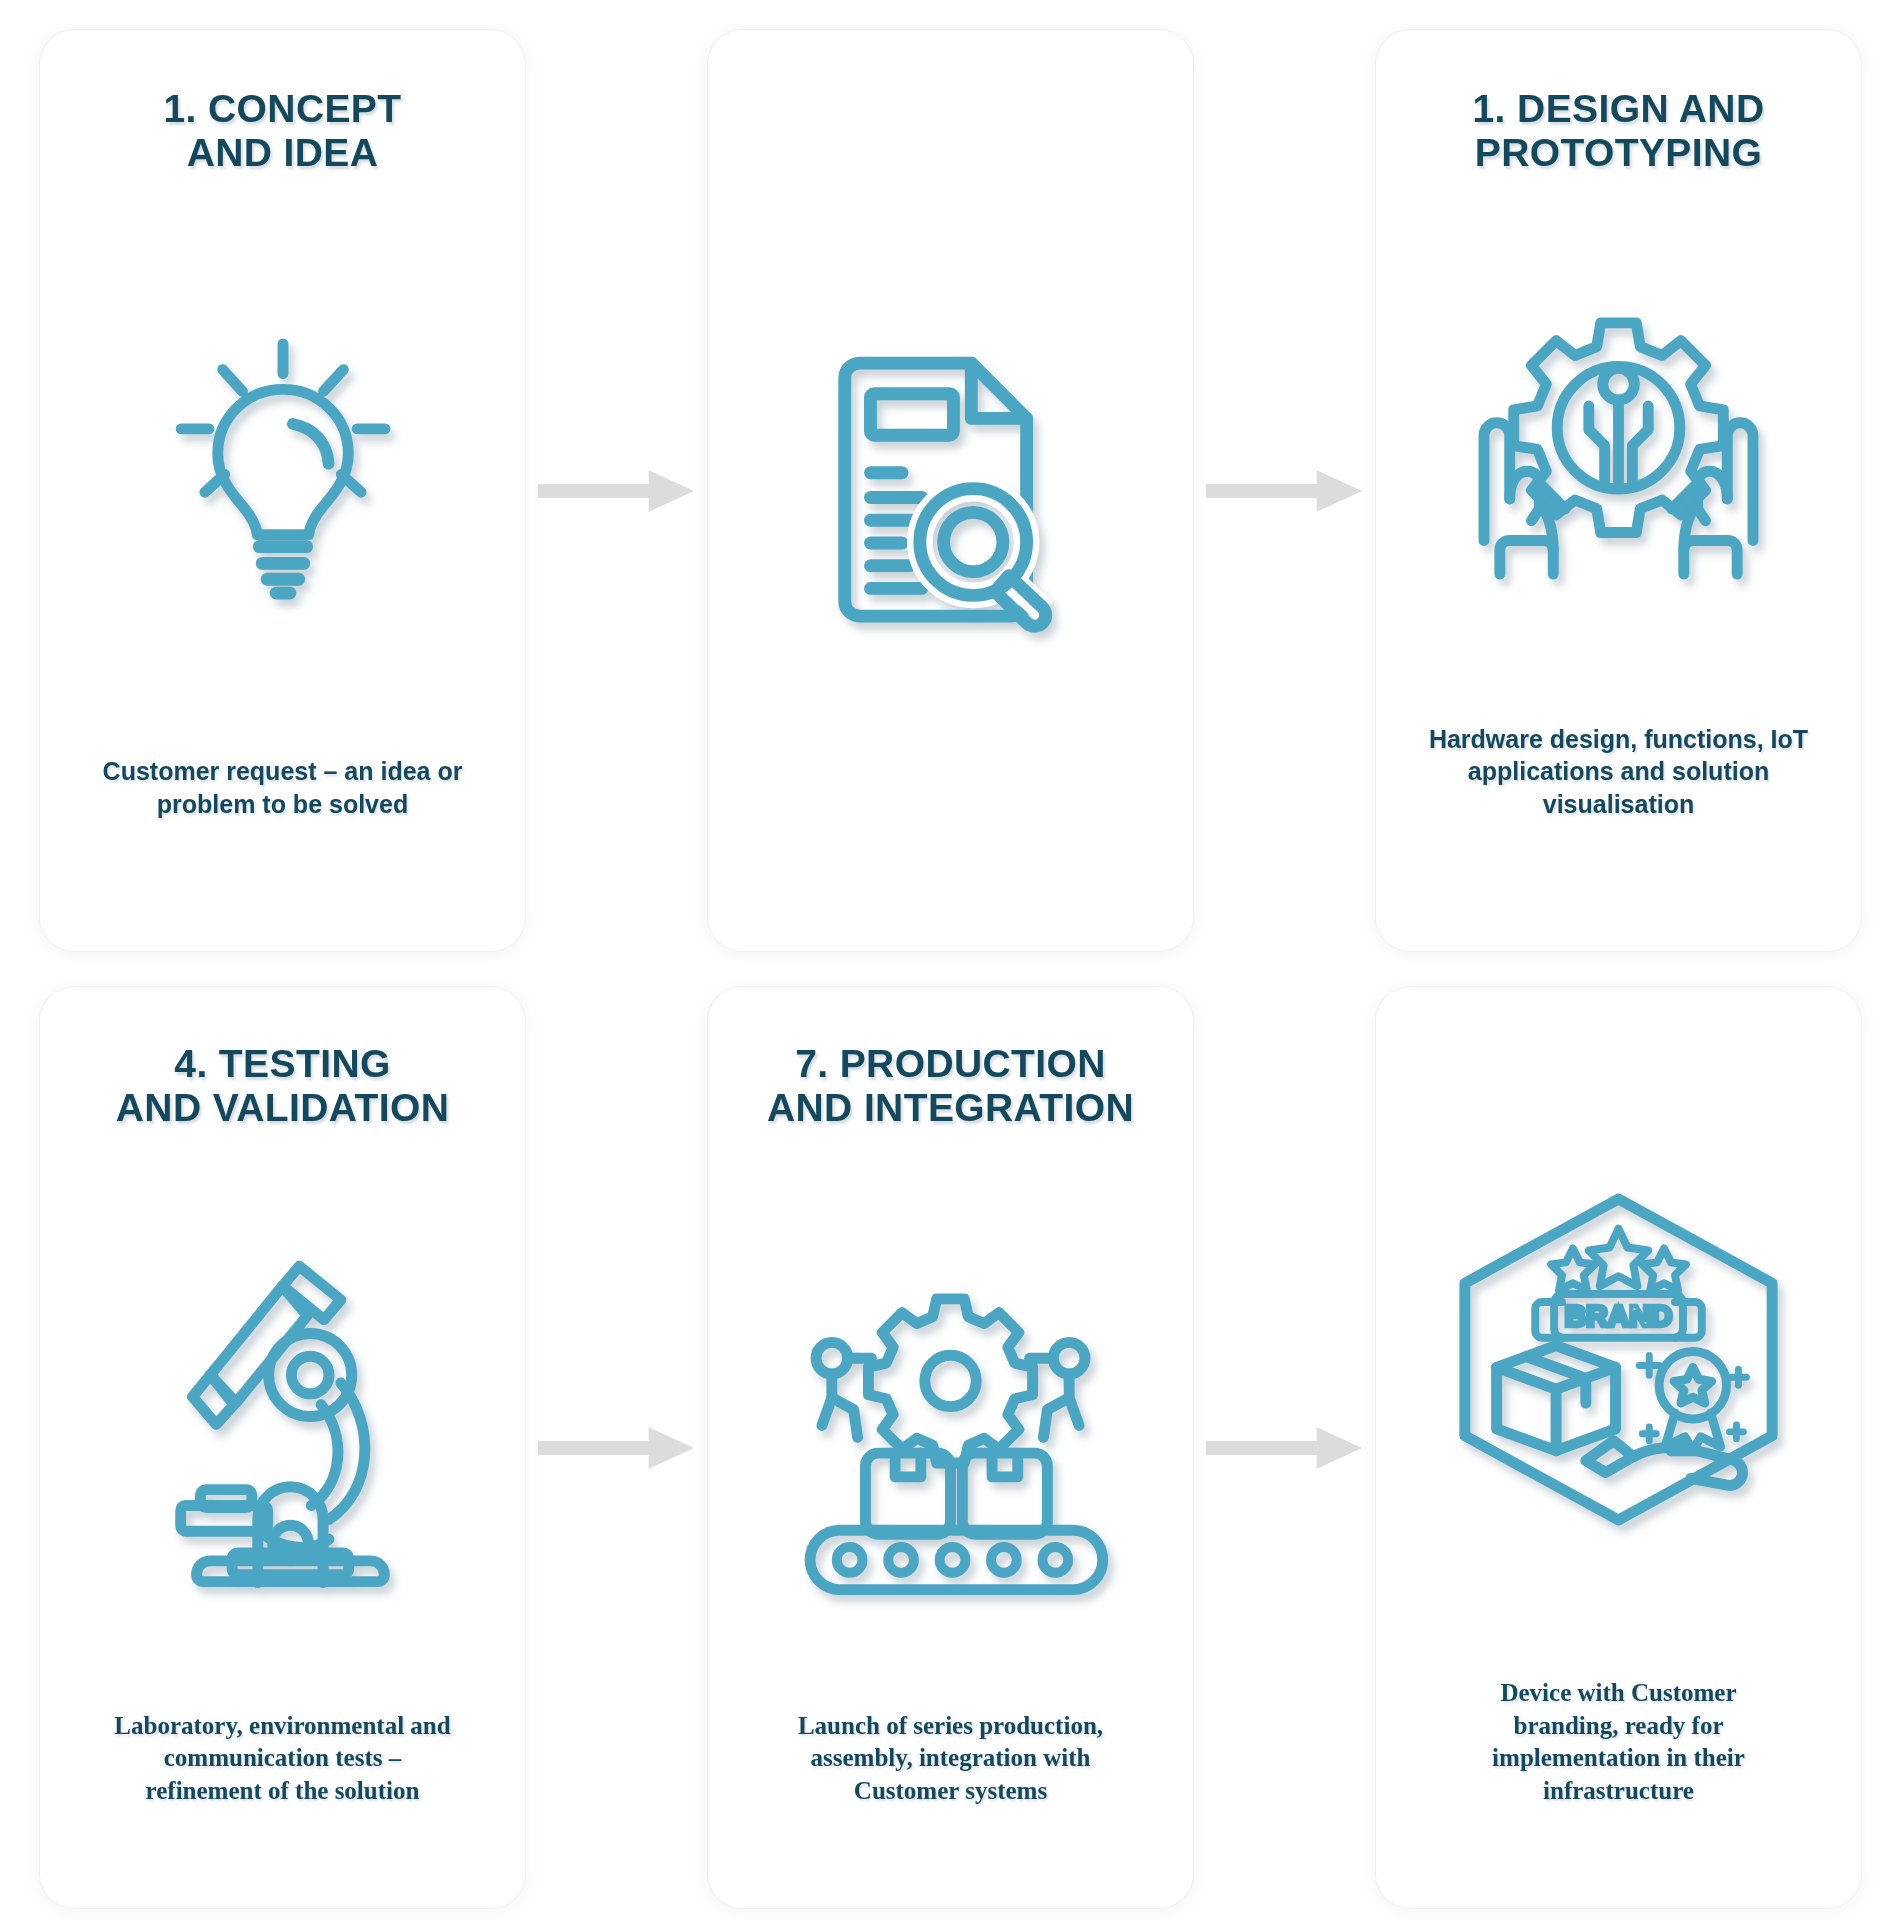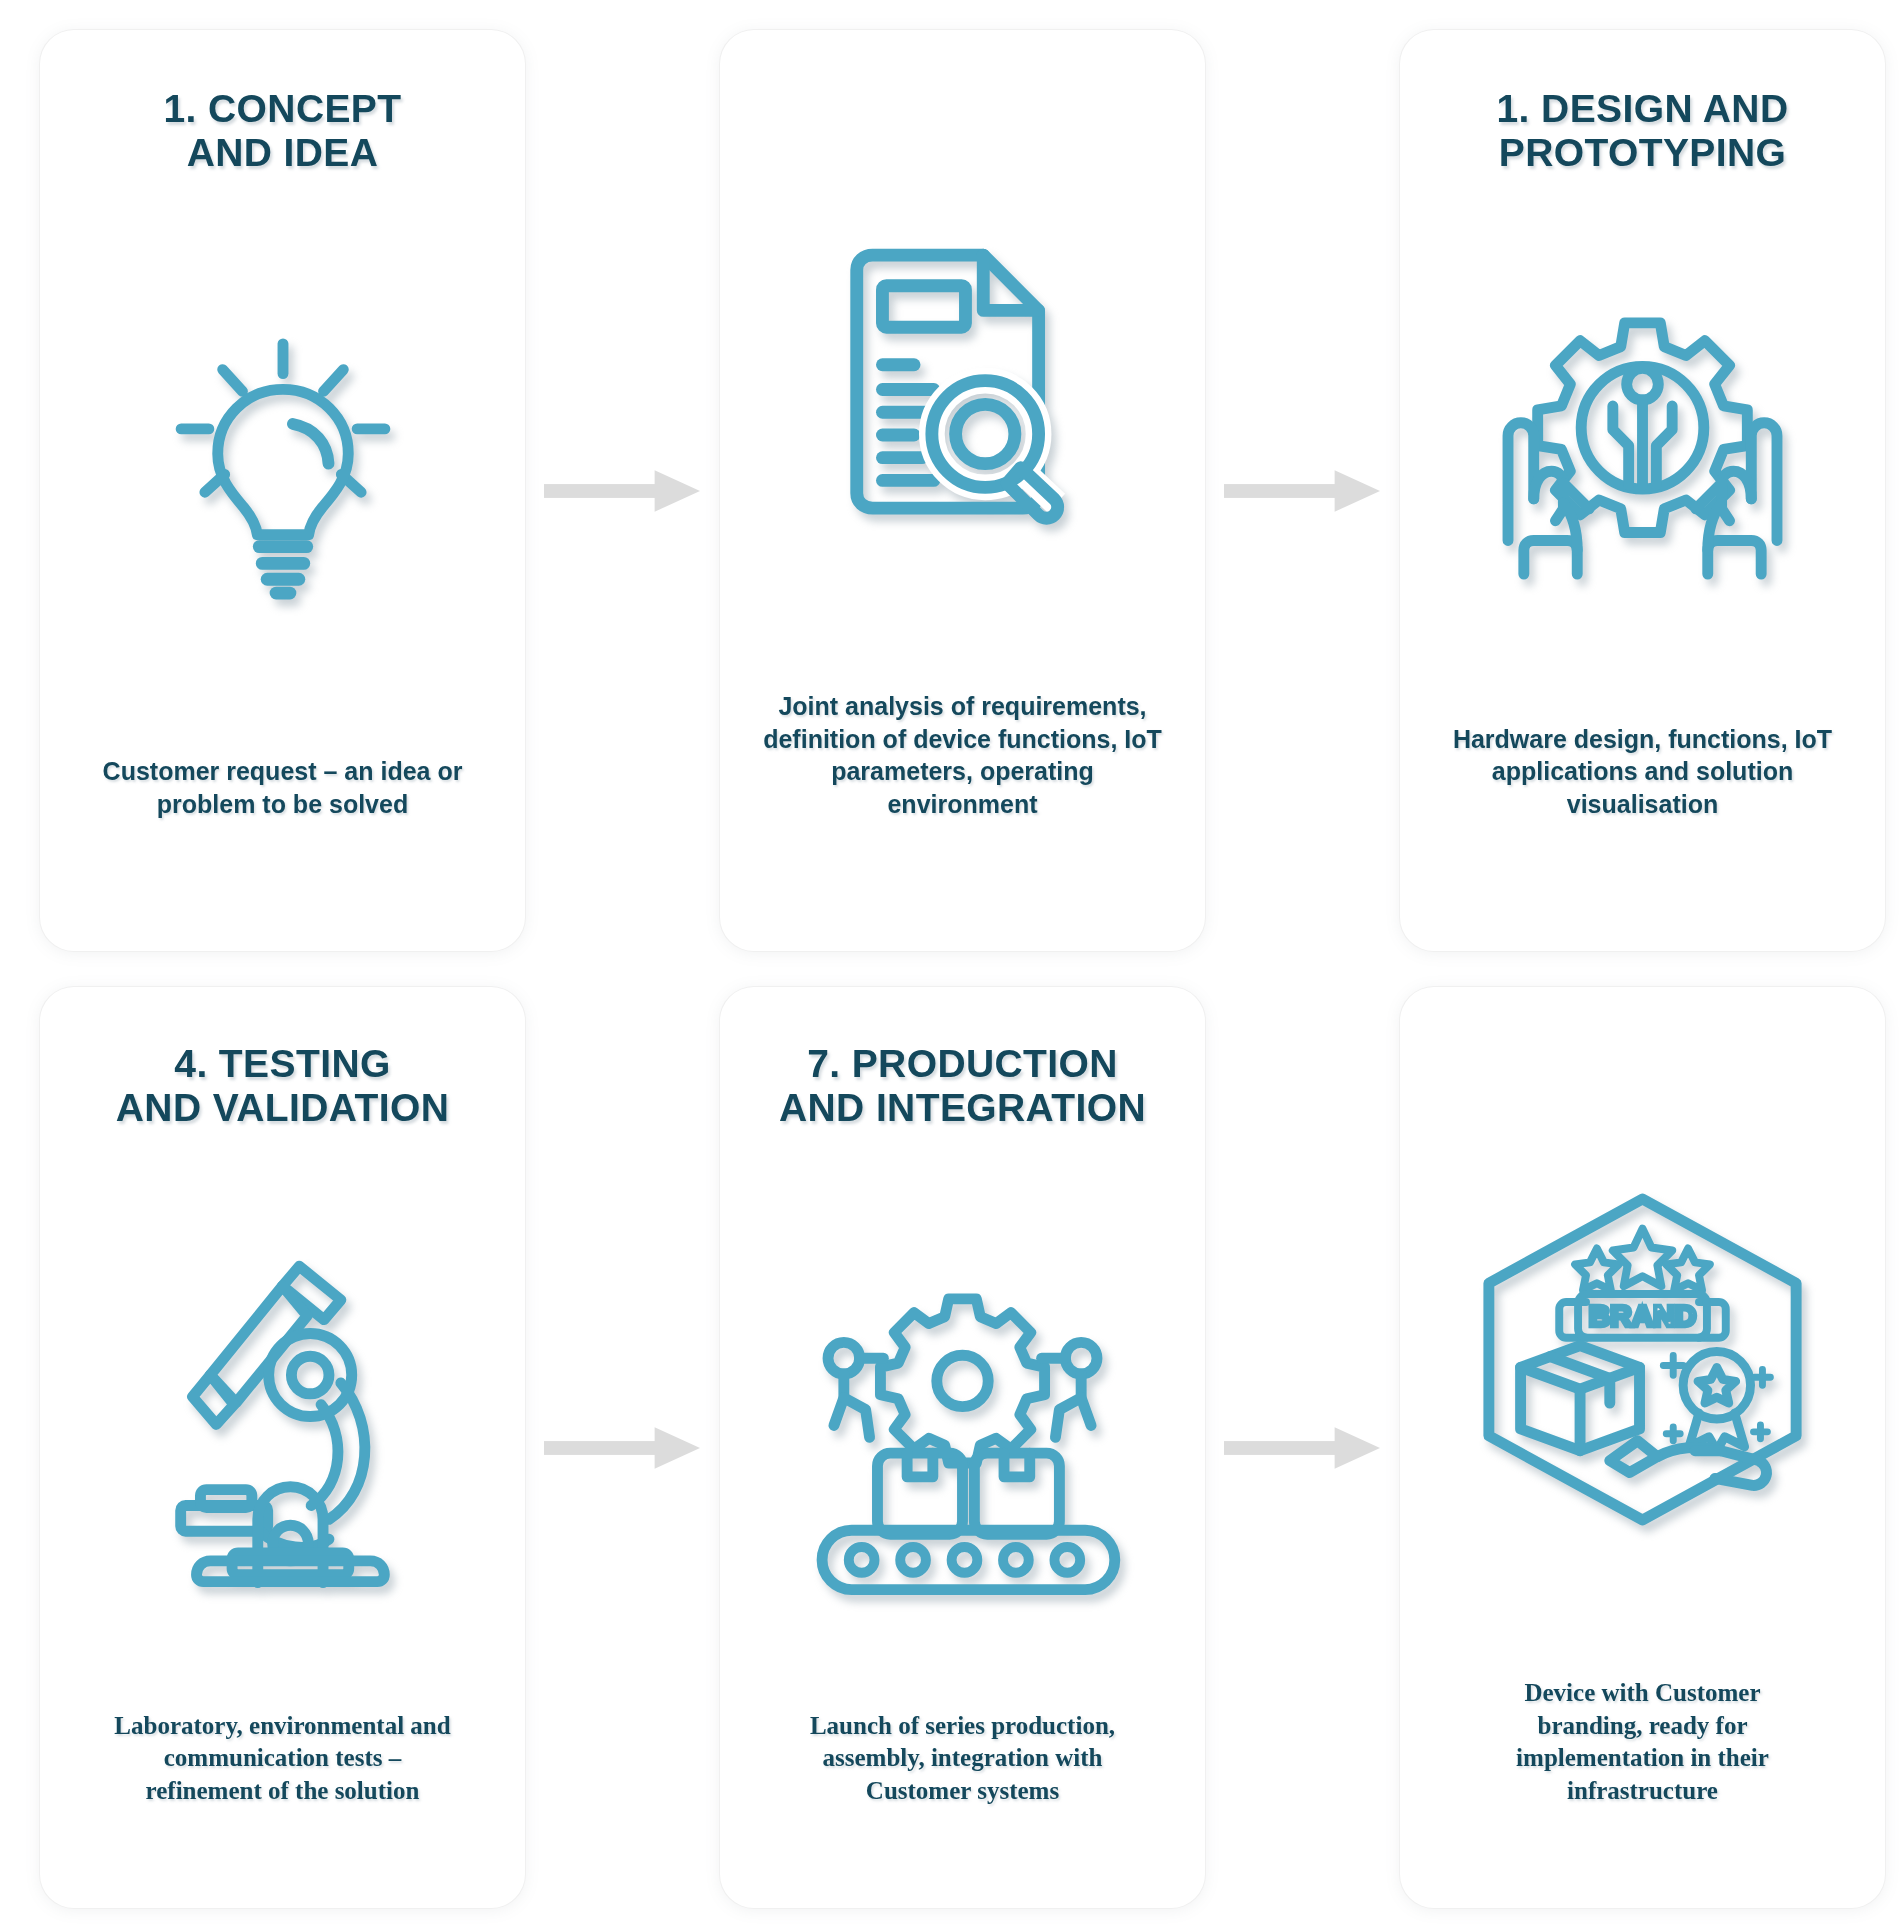--- a/index.html
+++ b/index.html
@@ -12,21 +12,21 @@
     height: 1931px;
     font-family: "Liberation Sans", sans-serif;
     overflow: hidden;
   }
 
   #board {
     position: relative;
     width: 1901px;
     height: 1567px;
     box-sizing: border-box;
-    padding: 30px 16px 40px 40px;
+    padding: 30px 40px 40px 40px;
   }
 
   .grid {
     display: grid;
     grid-template-columns: 485px 1fr 485px 1fr 485px;
     grid-template-rows: 921px 36px 921px;
     align-items: stretch;
   }
 
   
@@ -161,24 +161,20 @@
             <circle cx="152" cy="188" r="54"></circle>
             <line x1="190" y1="226" x2="224" y2="258"></line>
           </g>
           <g fill="none" stroke="#4ba6c4" stroke-width="13" stroke-linecap="round" stroke-linejoin="round">
             <circle cx="152" cy="188" r="54"></circle>
             <circle cx="152" cy="188" r="30"></circle>
             <path d="M188 222 L222 254 a11 11 0 0 1 -16 16 L174 238 Z"></path>
           </g>
         </svg>
       </div>
-      <p class="card-caption">Joint analysis of requirements,
-definition of device functions, IoT
-parameters, operating
-environment</p>
     </div>
 
     <div class="arrow-cell">
       <svg width="158" height="46" viewBox="0 0 160 46">
         <rect x="0" y="16" width="120" height="14" fill="#dcdcdc"></rect>
         <polygon points="112,2 158,23 112,44" fill="#dcdcdc"></polygon>
       </svg>
     </div>
 
     <div class="card r1">

